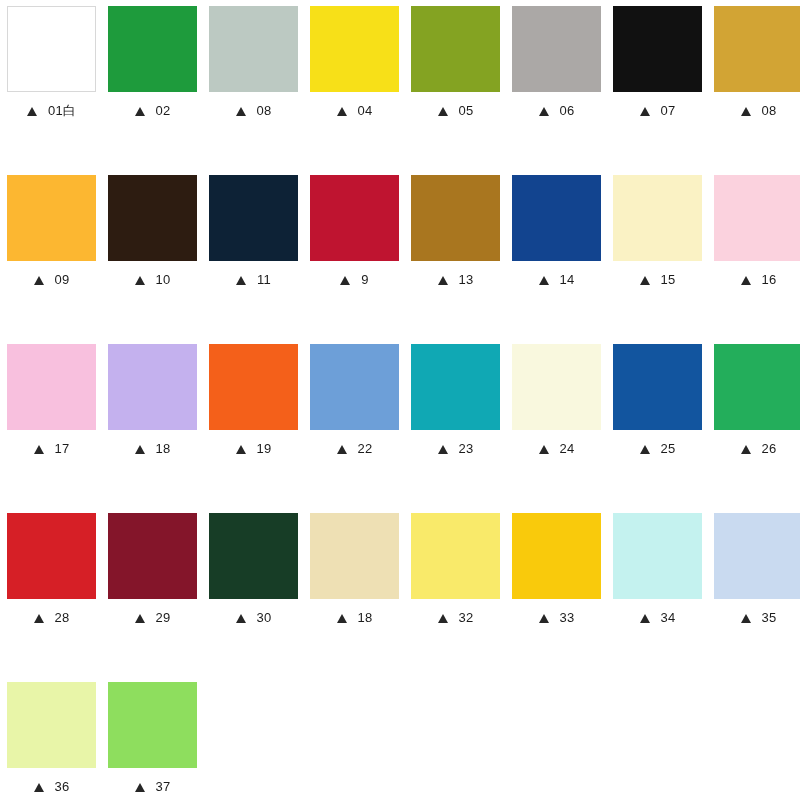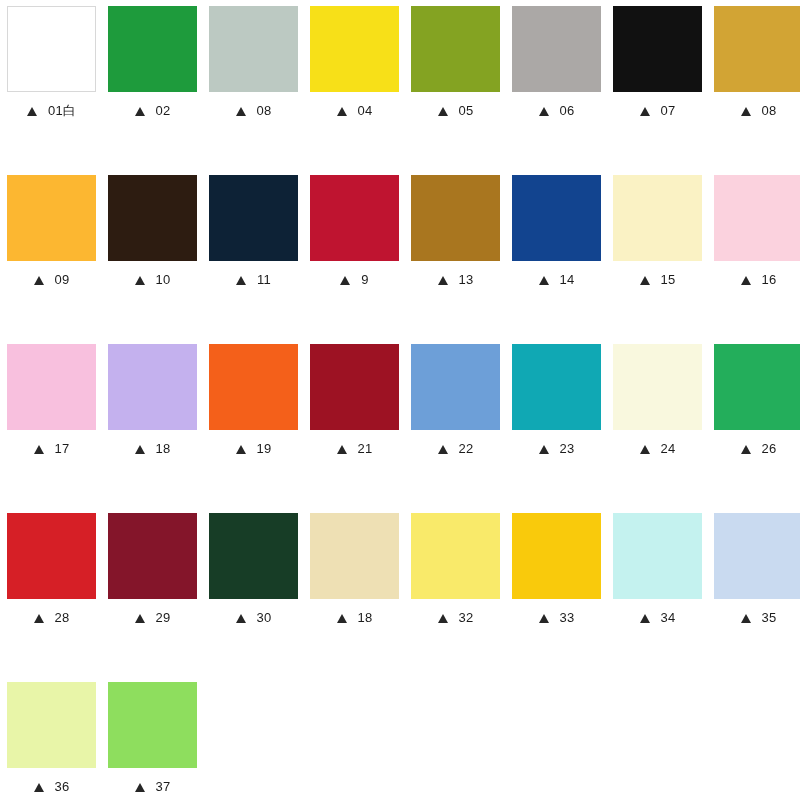--- a/index.html
+++ b/index.html
@@ -200,45 +200,45 @@
       </div>
     </div>
     <div class="swatch-cell">
       <div class="swatch-chip" style="background: rgb(244, 96, 26);"></div>
       <div class="swatch-label">
         <span class="tri-icon"></span>
         <span class="label-text">19</span>
       </div>
     </div>
     <div class="swatch-cell">
-      <div class="swatch-chip" style="background: rgb(157, 18, 35);"></div>
-      <div class="swatch-label">
-        <span class="tri-icon"></span>
-        <span class="label-text">21</span>
-      </div>
-    </div>
-    <div class="swatch-cell">
       <div class="swatch-chip" style="background: rgb(109, 159, 216);"></div>
       <div class="swatch-label">
         <span class="tri-icon"></span>
         <span class="label-text">22</span>
       </div>
     </div>
     <div class="swatch-cell">
       <div class="swatch-chip" style="background: rgb(16, 168, 180);"></div>
       <div class="swatch-label">
         <span class="tri-icon"></span>
         <span class="label-text">23</span>
       </div>
     </div>
     <div class="swatch-cell">
       <div class="swatch-chip" style="background: rgb(249, 248, 222);"></div>
       <div class="swatch-label">
         <span class="tri-icon"></span>
         <span class="label-text">24</span>
+      </div>
+    </div>
+    <div class="swatch-cell">
+      <div class="swatch-chip" style="background: rgb(18, 85, 159);"></div>
+      <div class="swatch-label">
+        <span class="tri-icon"></span>
+        <span class="label-text">25</span>
       </div>
     </div>
     <div class="swatch-cell">
       <div class="swatch-chip" style="background: rgb(35, 174, 91);"></div>
       <div class="swatch-label">
         <span class="tri-icon"></span>
         <span class="label-text">26</span>
       </div>
     </div>
     <div class="swatch-cell">

